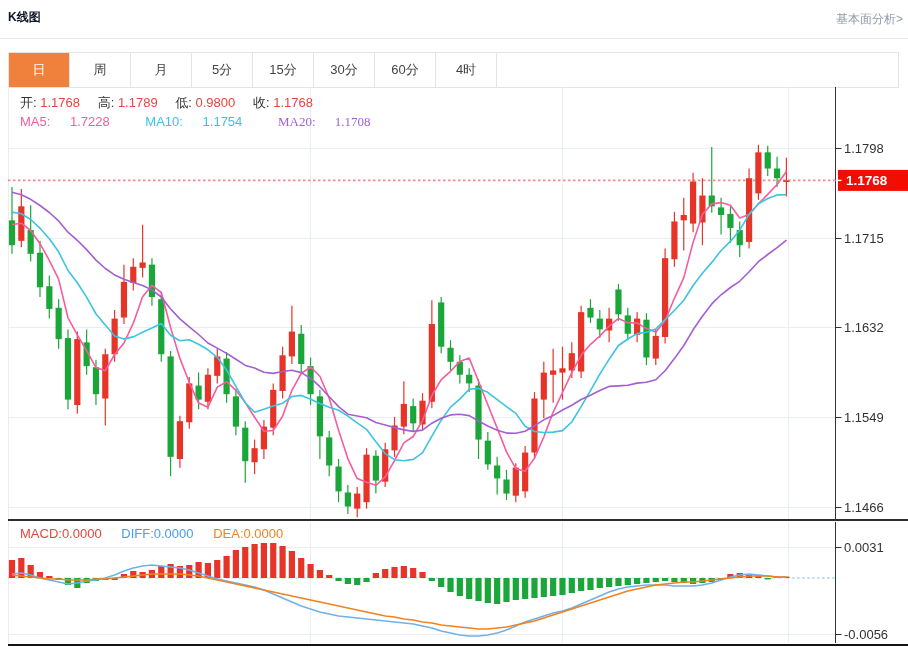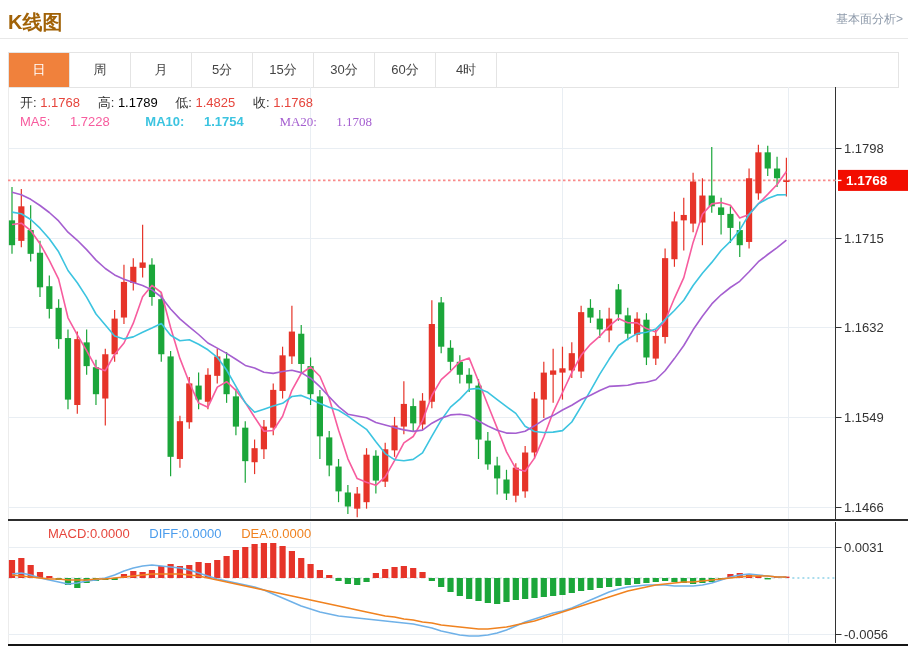--- a/index.html
+++ b/index.html
@@ -1,35 +1,35 @@
 <!DOCTYPE html>
 <html><head>
 <meta charset="utf-8">
 <style>
   html,body{margin:0;padding:0;background:#fff;}
   body{width:908px;height:648px;position:relative;overflow:hidden;
        font-family:"Liberation Sans","DejaVu Sans",sans-serif;}
-  .page-title{position:absolute;left:8px;top:9px;font-size:20px;font-weight:bold;color:#a16207;}
+  .page-title{position:absolute;left:8px;top:9px;font-size:12px;font-weight:bold;color:#0f172a;}
   .header-link{position:absolute;right:5px;top:11px;font-size:12px;color:#8e9aaa;cursor:pointer;text-decoration:none;margin-left:48px;}
   .header-rule{position:absolute;left:0;top:38px;width:908px;height:1px;background:#e8e8e8;}
   .tabs{position:absolute;left:8px;top:52px;width:889px;height:34px;border:1px solid #e4e4e4;display:flex;background:#fff;}
   .tab{width:60px;height:34px;line-height:34px;text-align:center;font-size:13px;color:#444;
        border-right:1px solid #e4e4e4;cursor:pointer;flex:0 0 auto;}
   .tab.active{background:#f0813c;color:#fff;}
   .main-chart{position:absolute;left:8px;top:87px;width:900px;height:433px;}
   .macd-chart{position:absolute;left:8px;top:522px;width:900px;height:121px;}
   .separator{position:absolute;left:8px;top:519px;width:900px;height:2px;background:#2d2d2d;}
   .bottom-line{position:absolute;left:8px;top:644px;width:900px;height:2px;background:#151515;}
   .left-border{position:absolute;left:8px;top:87px;width:1px;height:557px;background:#ececec;}
   .legend-row1{position:absolute;left:12px;top:7px;font-size:13px;white-space:nowrap;}
   .legend-row2{position:absolute;left:12px;top:27px;font-size:13px;white-space:nowrap;}
   .legend-row1 .lbl{color:#333;}
   .legend-row1 .val{margin-right:14px;}
   .legend-row2 span{margin-right:16px;}
-  .macd-legend{position:absolute;left:12px;top:4px;font-size:13px;white-space:nowrap;margin-left:28px;}
+  .macd-legend{position:absolute;left:12px;top:4px;font-size:13px;white-space:nowrap;}
   .macd-legend span{margin-right:16px;}
   svg{display:block;}
   svg text{font-family:"Liberation Sans","DejaVu Sans",sans-serif;}
 </style>
 </head>
 <body>
 
 <div class="page-title">K线图</div>
 <a class="header-link">基本面分析&gt;</a>
 <div class="header-rule"></div>
@@ -245,29 +245,29 @@
       <line x1="827.5" y1="420.5" x2="833.5" y2="420.5" stroke="#333333" stroke-width="1"></line>
       <text x="836" y="425" font-size="13" fill="#333333">1.1466</text>
       <rect x="830" y="82.90274314214321" width="70" height="21" fill="#f20d00"></rect>
       <line x1="827.5" y1="93.40274314214321" x2="833.5" y2="93.40274314214321" stroke="#fff" stroke-width="1.4"></line>
       <text x="838" y="98.2027431421432" font-size="13.5" font-weight="bold" fill="#ffffff">1.1768</text>
     </svg>
   <div class="legend-row1">
     <span class="lbl" style="color: rgb(51, 51, 51);">开:</span>
     <span class="val" style="color: rgb(230, 69, 60);">1.1768</span>
     <span class="lbl" style="color: rgb(51, 51, 51);">高:</span>
-    <span class="val" style="color: #000000;">1.1789</span>
+    <span class="val" style="color: #ef4444;">1.1789</span>
     <span class="lbl" style="color: rgb(51, 51, 51);">低:</span>
-    <span class="val" style="color: rgb(230, 69, 60);">1.4825</span>
+    <span class="val" style="color: rgb(230, 69, 60);">0.9800</span>
     <span class="lbl" style="color: rgb(51, 51, 51);">收:</span>
     <span class="val" style="color: rgb(230, 69, 60);">1.1768</span>
   </div>
   <div class="legend-row2">
     <span id="ma5Legend" style="color: rgb(247, 92, 158);"><span>MA5:</span> <span>1.7228</span></span>
-    <span id="ma10Legend" style="color: rgb(60, 196, 224); font-weight: bold;"><span>MA10:</span> <span>1.1754</span></span>
+    <span id="ma10Legend" style="color: rgb(60, 196, 224);"><span>MA10:</span> <span>1.1754</span></span>
     <span id="ma20Legend" style="color: rgb(165, 95, 208); font-family: Liberation Serif, serif;"><span>MA20:</span> <span>1.1708</span></span>
   </div>
 </div>
 
 <div class="separator"></div>
 
 <div class="macd-chart">
   <svg id="macdSvg" width="900" height="121">
       <g shape-rendering="crispEdges">
         <line x1="302.5" y1="0" x2="302.5" y2="121" stroke="#e9eef3" stroke-width="1"></line>

